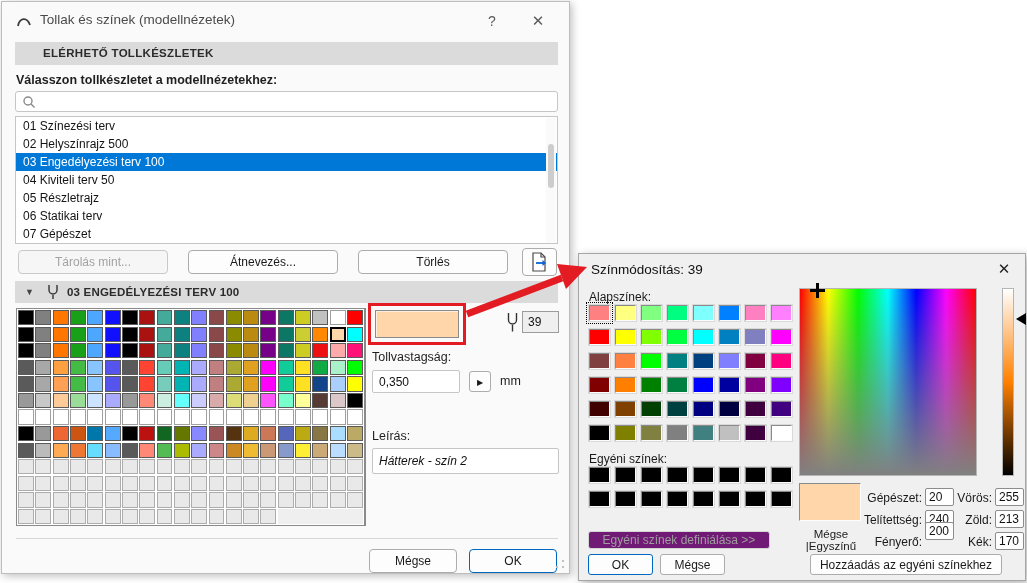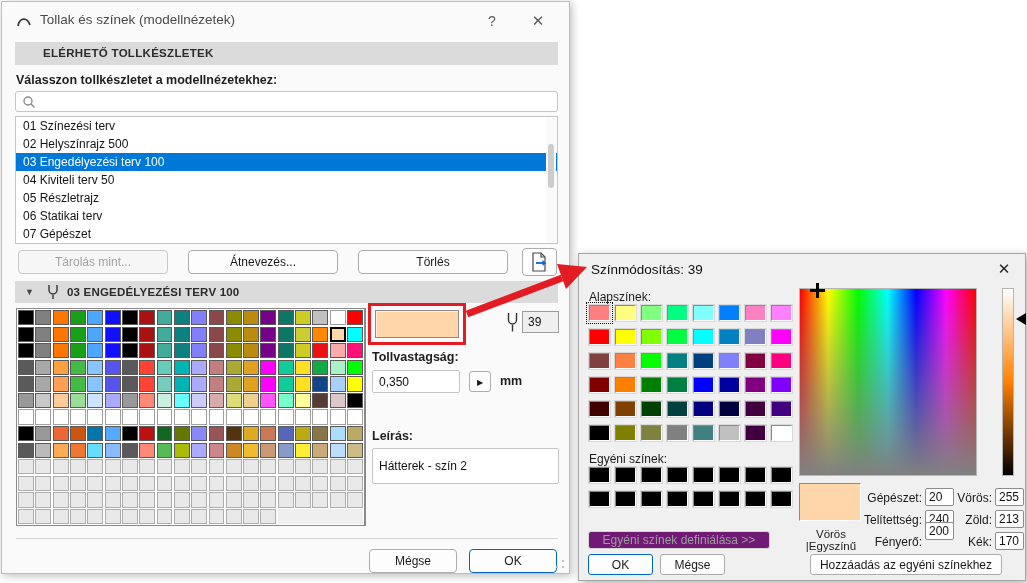--- a/index.html
+++ b/index.html
@@ -16,21 +16,21 @@
   .tb-btn { position:absolute; top:8px; width:30px; height:22px; text-align:center;
             line-height:22px; color:#5A5A5A; font-size:14px; cursor:default; }
   .tb-help { right:62px; }
   .tb-close { right:16px; font-size:15px; }
 
   .bar-header { position:absolute; left:13px; width:543px; height:23px; background:#DBDBDB;
                 font-size:11.5px; font-weight:bold; color:#2B2B2B; line-height:23px;
                 padding-left:28px; letter-spacing:.3px; }
   .hdr1 { top:40px; }
 
-  .lbl { position:absolute; font-size:12.5px; color:#1F1F1F;font-weight:bold; }
+  .lbl { position:absolute; font-size:12.5px; color:#1F1F1F; }
   .lbl-b { font-weight:bold; }
 
   .searchbox { position:absolute; left:13px; top:89px; width:543px; height:21px;
                background:#FFF; border:1px solid #C6C6C6; border-radius:3px; }
   .searchbox svg { position:absolute; left:6px; top:3px; }
   .searchbox input { position:absolute; left:24px; top:0; width:510px; height:19px;
                      border:none; outline:none; font-size:12px; color:#333;
                      background:transparent; font-family:"Liberation Sans",sans-serif; }
   .searchbox input::placeholder { color:#8C8C8C; }
 
@@ -75,21 +75,21 @@
                  border:1px solid #8A8A8A; box-shadow:inset 1px 1px 0 rgba(255,255,255,.6); }
   .pen-num-icon { position:absolute; left:504px; top:309px; }
   .pen-num-box { position:absolute; left:520px; top:309px; width:37px; height:22px;
                  background:#EFEFEF; border:1px solid #9C9C9C; font-size:12px;
                  line-height:20px; padding-left:5px; color:#111; }
   .inp { position:absolute; background:#FFF; border:1px solid #C6C6C6; border-radius:2px;
          font-size:12px; color:#111; padding-left:6px; font-family:"Liberation Sans",sans-serif; }
   .inp-weight { left:370px; top:368px; width:88px; height:23px; }
   .flyout-btn { left:467px; top:369px; width:22px; height:21px; border-radius:3px;
                 font-size:8px; padding-top:1px; }
-  .inp-desc { left:370px; top:446px; width:187px; height:36px; }
+  .inp-desc { left:370px; top:446px; width:187px; height:26px;font-style:italic; }
 
   .sep { position:absolute; left:14px; top:536px; width:542px; height:1px; background:#D6D6D6; }
   .btn-cancel-l { left:367px; top:547px; width:88px; }
   .btn-ok-l { left:467px; top:547px; width:88px; border:1.5px solid #0067C0; }
   .grip { position:absolute; right:4px; bottom:4px; width:10px; height:10px;
           background:
             radial-gradient(circle at 8px 2px,#C2C2C2 1.2px,transparent 1.6px),
             radial-gradient(circle at 8px 8px,#C2C2C2 1.2px,transparent 1.6px),
             radial-gradient(circle at 2px 8px,#C2C2C2 1.2px,transparent 1.6px); }
 
@@ -575,21 +575,21 @@
   <button class="btn-r btn-ok-r">OK</button>
   <button class="btn-r btn-cancel-r">Mégse</button>
 
   <div class="huesat">
     <div class="hs-marker"></div>
   </div>
   <div class="lumbar"></div>
   <div class="lum-arrow"></div>
 
   <div class="color-preview" style="background: rgb(255, 213, 170);"></div>
-  <span class="preview-label">Vörös |Egyszínű</span>
+  <span class="preview-label">Mégse |Egyszínű</span>
 
   <span class="val-lbl" style="left:285px; top:237px; width:58px;">Gépészet:</span>
   <input class="val-inp" style="left: 346px; top: 234px;" value="20">
   <span class="val-lbl" style="left:272px; top:259px; width:71px;">Telítettség:</span>
   <input class="val-inp" style="left: 346px; top: 256px;" value="240">
   <span class="val-lbl" style="left:290px; top:281px; width:53px;">Fényerő:</span>
   <input class="val-inp" style="left: 346px; top: 268px;" value="200">
 
   <span class="val-lbl" style="left:373px; top:237px; width:40px;">Vörös:</span>
   <input class="val-inp" style="left: 416px; top: 234px;" value="255">

